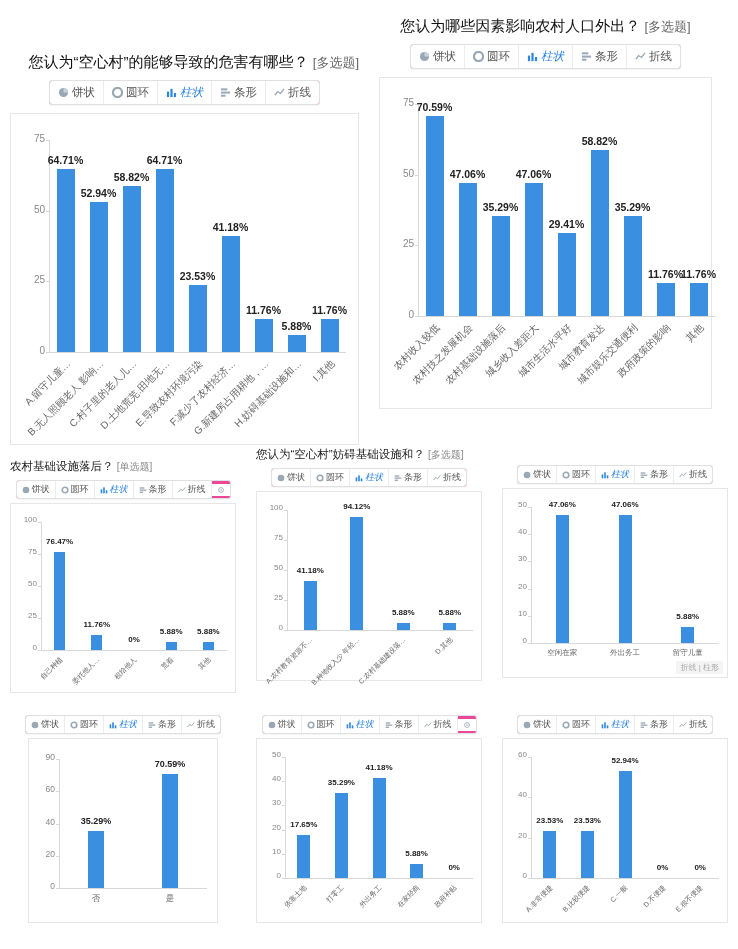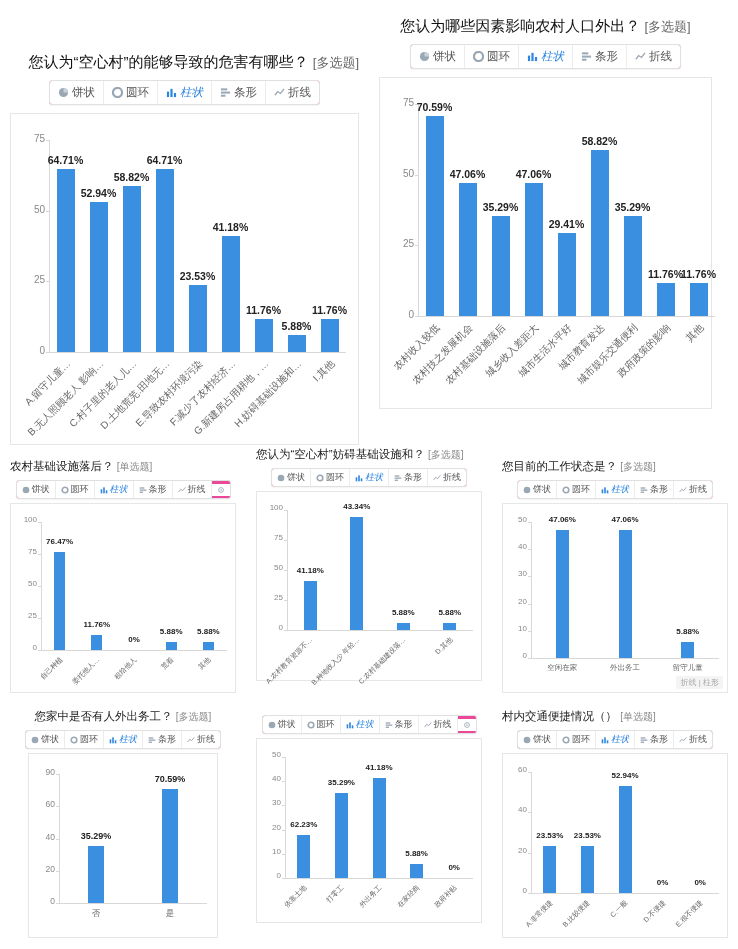--- a/index.html
+++ b/index.html
@@ -449,37 +449,33 @@
           <div class="tick-label" style="left: -2px; top: 71px; width: 28px; font-size: 8px;">50</div>
           <div class="axis-line" style="left: 27px; top: 78px; width: 3px; height: 1px;"></div>
           <div class="tick-label" style="left: -2px; top: 41px; width: 28px; font-size: 8px;">75</div>
           <div class="axis-line" style="left: 27px; top: 48px; width: 3px; height: 1px;"></div>
           <div class="tick-label" style="left: -2px; top: 11px; width: 28px; font-size: 8px;">100</div>
           <div class="axis-line" style="left: 27px; top: 18px; width: 3px; height: 1px;"></div>
           <div class="bar" style="left: 46.75px; width: 13px; height: 49.416px; top: 88.584px; bottom: auto; background: rgb(59, 143, 224);"></div>
           <div class="bar-val" style="left: 53.25px; top: 73.584px; transform: translateX(-50%); font-size: 8px;">41.18%</div>
           <div class="xlab" style="left: 51.25px; top: 143px; font-size: 7px; transform: rotate(-45deg); transform-origin: right top; width: 200px; margin-left: -200px;">A.农村教育资源不…</div>
           <div class="bar" style="left: 93.25px; width: 13px; height: 112.944px; top: 25.056px; bottom: auto; background: rgb(59, 143, 224);"></div>
-          <div class="bar-val" style="left: 99.75px; top: 10.056px; transform: translateX(-50%); font-size: 8px;">43.34%</div>
+          <div class="bar-val" style="left: 99.75px; top: 10.056px; transform: translateX(-50%); font-size: 8px;">94.12%</div>
           <div class="xlab" style="left: 97.75px; top: 143px; font-size: 7px; transform: rotate(-45deg); transform-origin: right top; width: 200px; margin-left: -200px;">B.种地收入少 年轻…</div>
           <div class="bar" style="left: 139.75px; width: 13px; height: 7.056px; top: 130.944px; bottom: auto; background: rgb(59, 143, 224);"></div>
           <div class="bar-val" style="left: 146.25px; top: 115.944px; transform: translateX(-50%); font-size: 8px;">5.88%</div>
           <div class="xlab" style="left: 144.25px; top: 143px; font-size: 7px; transform: rotate(-45deg); transform-origin: right top; width: 200px; margin-left: -200px;">C.农村基础建设落…</div>
           <div class="bar" style="left: 186.25px; width: 13px; height: 7.056px; top: 130.944px; bottom: auto; background: rgb(59, 143, 224);"></div>
           <div class="bar-val" style="left: 192.75px; top: 115.944px; transform: translateX(-50%); font-size: 8px;">5.88%</div>
           <div class="xlab" style="left: 190.75px; top: 143px; font-size: 7px; transform: rotate(-45deg); transform-origin: right top; width: 200px; margin-left: -200px;">D.其他</div>
         </div>
     </div>
   </div>
 
   <div class="panel" style="width:246px; padding:0 10px;">
-    <div class="small-title">
-      <span>您目前的工作状态是？</span>
-      <span class="tag">[多选题]</span>
-    </div>
     <div class="toolbar tb-small" style="justify-content:center;margin:6px 0 4px 0;">
       <div class="tb-group">
         <div class="tb-btn">
             <span class="tb-ico">
               <svg viewBox="0 0 12 12" width="8" height="8">
                 <circle cx="6" cy="6" r="5" fill="#9aa7b4"></circle>
               </svg>
             </span>
             <span>饼状</span>
           </div>
@@ -548,24 +544,20 @@
           <div class="xlab-h" style="left: 184.667px; top: 159px; transform: translateX(-50%); font-size: 7.5px;">留守儿童</div>
         </div>
       <div class="legend-note" style="right:4px;bottom:3px;">折线 | 柱形</div>
     </div>
   </div>
 </div>
 
 <div class="row" style="margin-top:16px;">
 
   <div class="panel" style="width:246px; padding:0 10px;">
-    <div class="small-title" style="text-align:center;">
-      <span>您家中是否有人外出务工？</span>
-      <span class="tag">[多选题]</span>
-    </div>
     <div class="toolbar tb-small" style="justify-content:center;margin:6px 0 4px 0;">
       <div class="tb-group">
         <div class="tb-btn">
             <span class="tb-ico">
               <svg viewBox="0 0 12 12" width="8" height="8">
                 <circle cx="6" cy="6" r="5" fill="#9aa7b4"></circle>
               </svg>
             </span>
             <span>饼状</span>
           </div>
@@ -698,42 +690,38 @@
           <div class="axis-line" style="left: 25px; top: 114.8px; width: 3px; height: 1px;"></div>
           <div class="tick-label" style="left: -4px; top: 83.6px; width: 28px; font-size: 8px;">20</div>
           <div class="axis-line" style="left: 25px; top: 90.6px; width: 3px; height: 1px;"></div>
           <div class="tick-label" style="left: -4px; top: 59.4px; width: 28px; font-size: 8px;">30</div>
           <div class="axis-line" style="left: 25px; top: 66.4px; width: 3px; height: 1px;"></div>
           <div class="tick-label" style="left: -4px; top: 35.2px; width: 28px; font-size: 8px;">40</div>
           <div class="axis-line" style="left: 25px; top: 42.2px; width: 3px; height: 1px;"></div>
           <div class="tick-label" style="left: -4px; top: 11px; width: 28px; font-size: 8px;">50</div>
           <div class="axis-line" style="left: 25px; top: 18px; width: 3px; height: 1px;"></div>
           <div class="bar" style="left: 40.3px; width: 13px; height: 42.713px; top: 96.287px; bottom: auto; background: rgb(59, 143, 224);"></div>
-          <div class="bar-val" style="left: 46.8px; top: 81.287px; transform: translateX(-50%); font-size: 8px;">62.23%</div>
+          <div class="bar-val" style="left: 46.8px; top: 81.287px; transform: translateX(-50%); font-size: 8px;">17.65%</div>
           <div class="xlab" style="left: 44.8px; top: 144px; font-size: 7px; transform: rotate(-45deg); transform-origin: right top; width: 200px; margin-left: -200px;">依靠土地</div>
           <div class="bar" style="left: 77.9px; width: 13px; height: 85.4018px; top: 53.5982px; bottom: auto; background: rgb(59, 143, 224);"></div>
           <div class="bar-val" style="left: 84.4px; top: 38.5982px; transform: translateX(-50%); font-size: 8px;">35.29%</div>
           <div class="xlab" style="left: 82.4px; top: 144px; font-size: 7px; transform: rotate(-45deg); transform-origin: right top; width: 200px; margin-left: -200px;">打零工</div>
           <div class="bar" style="left: 115.5px; width: 13px; height: 99.6556px; top: 39.3444px; bottom: auto; background: rgb(59, 143, 224);"></div>
           <div class="bar-val" style="left: 122px; top: 24.3444px; transform: translateX(-50%); font-size: 8px;">41.18%</div>
           <div class="xlab" style="left: 120px; top: 144px; font-size: 7px; transform: rotate(-45deg); transform-origin: right top; width: 200px; margin-left: -200px;">外出务工</div>
           <div class="bar" style="left: 153.1px; width: 13px; height: 14.2296px; top: 124.77px; bottom: auto; background: rgb(59, 143, 224);"></div>
           <div class="bar-val" style="left: 159.6px; top: 109.77px; transform: translateX(-50%); font-size: 8px;">5.88%</div>
           <div class="xlab" style="left: 157.6px; top: 144px; font-size: 7px; transform: rotate(-45deg); transform-origin: right top; width: 200px; margin-left: -200px;">在家经商</div>
           <div class="bar-val" style="left: 197.2px; top: 124px; transform: translateX(-50%); font-size: 8px;">0%</div>
           <div class="xlab" style="left: 195.2px; top: 144px; font-size: 7px; transform: rotate(-45deg); transform-origin: right top; width: 200px; margin-left: -200px;">政府补贴</div>
         </div>
     </div>
   </div>
 
   <div class="panel" style="width:246px; padding:0 10px;">
-    <div class="small-title">
-      <span>村内交通便捷情况（）</span>
-      <span class="tag">[单选题]</span>
-    </div>
     <div class="toolbar tb-small" style="justify-content:center;margin:6px 0 4px 0;">
       <div class="tb-group">
         <div class="tb-btn">
             <span class="tb-ico">
               <svg viewBox="0 0 12 12" width="8" height="8">
                 <circle cx="6" cy="6" r="5" fill="#9aa7b4"></circle>
               </svg>
             </span>
             <span>饼状</span>
           </div>

